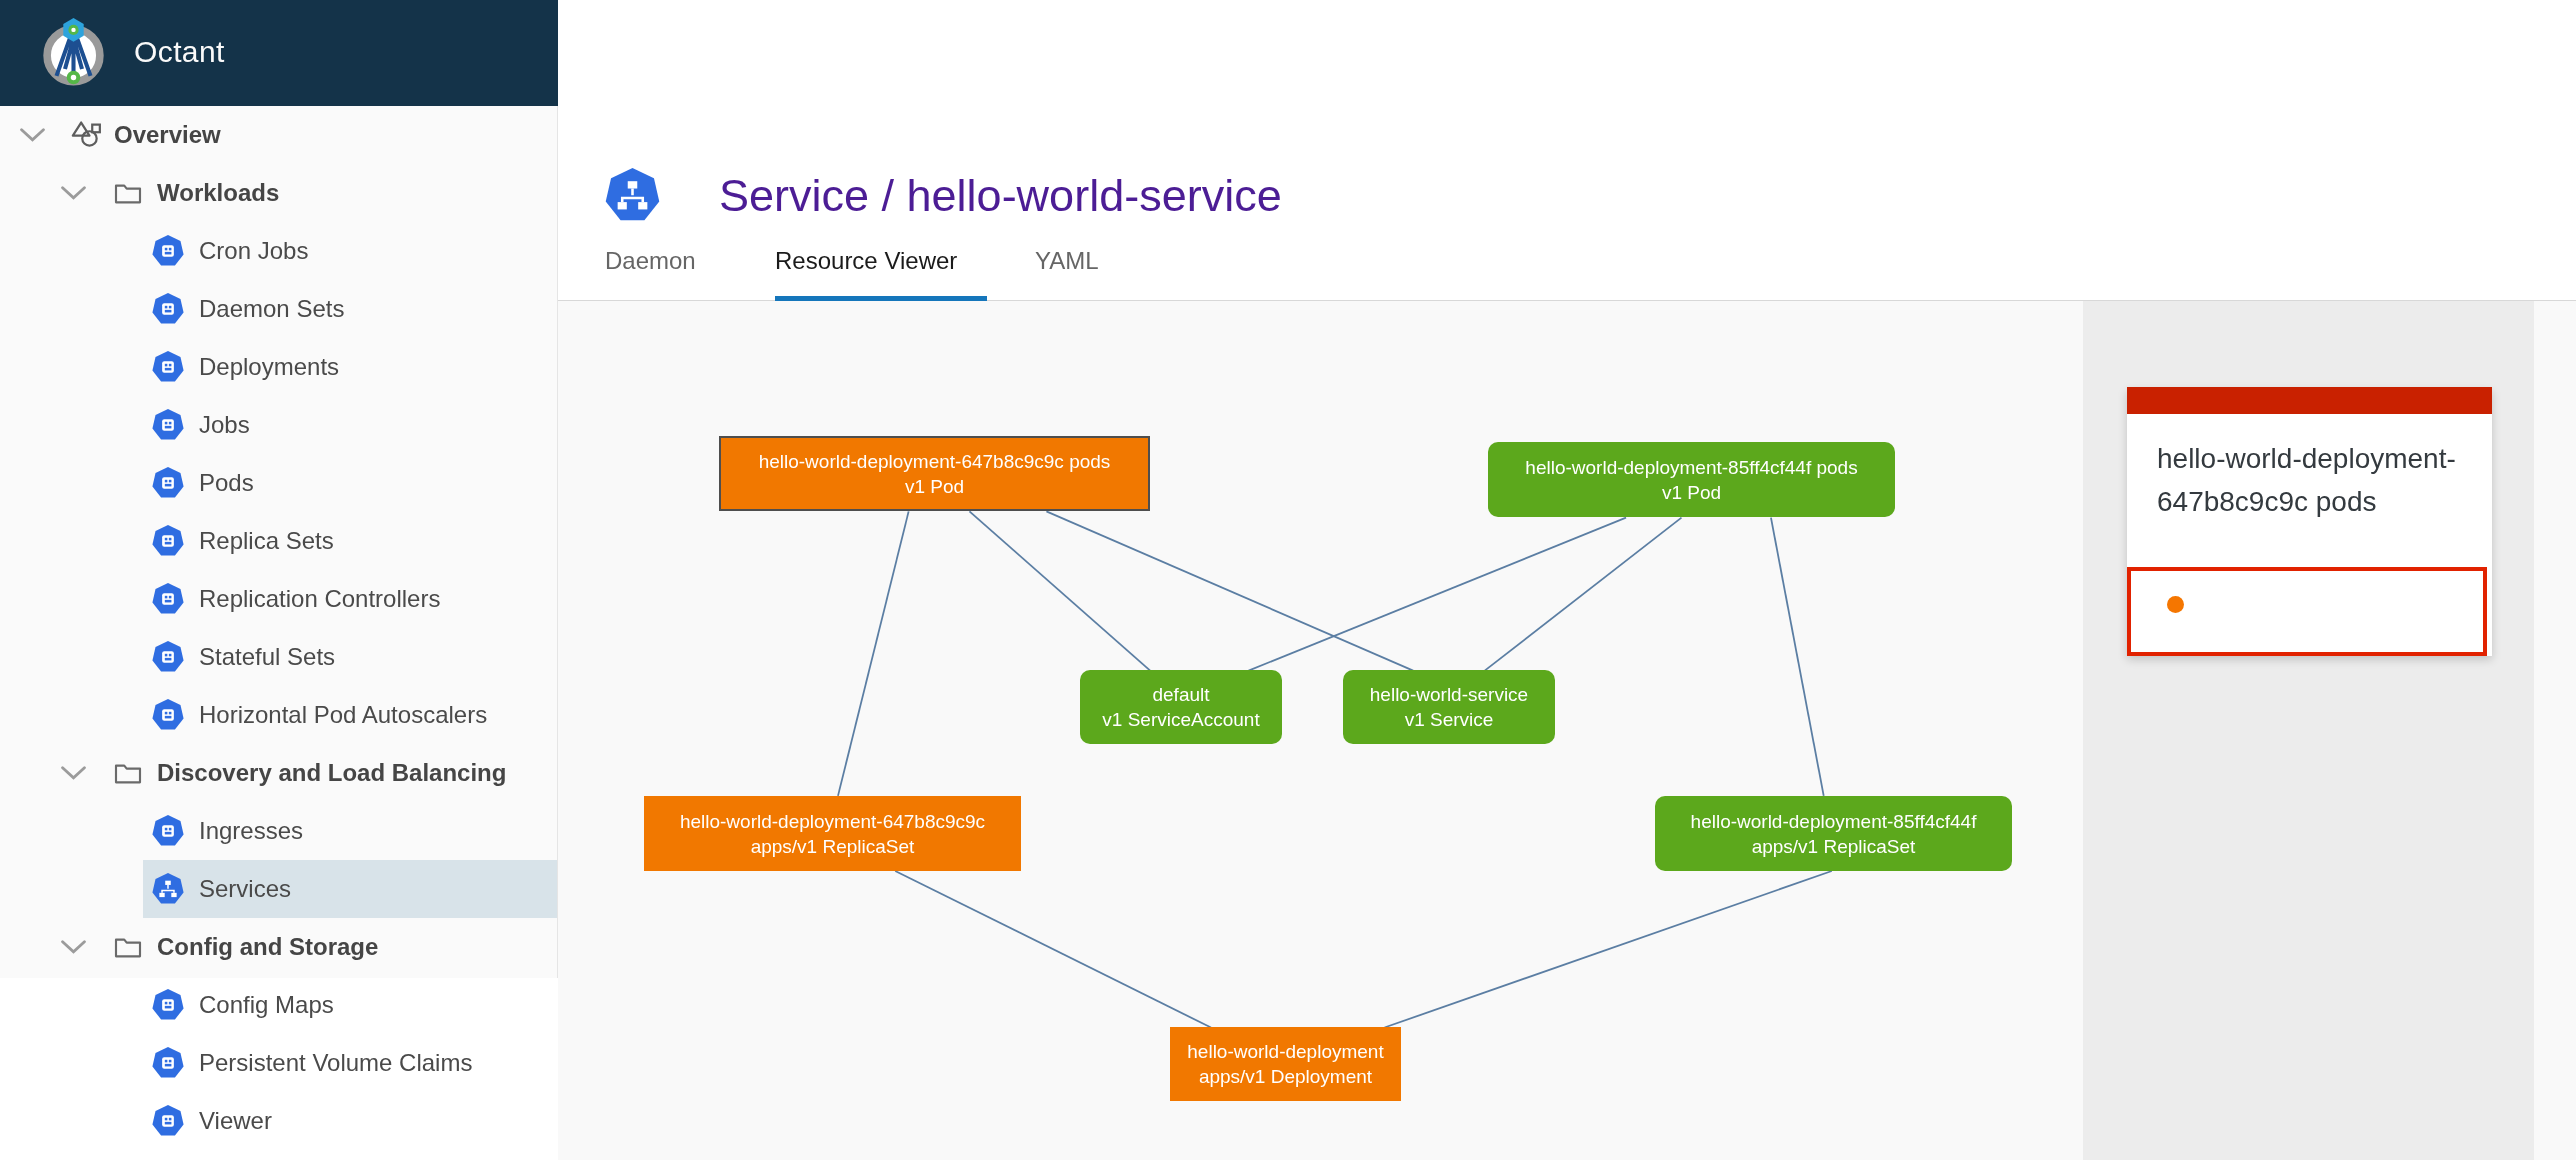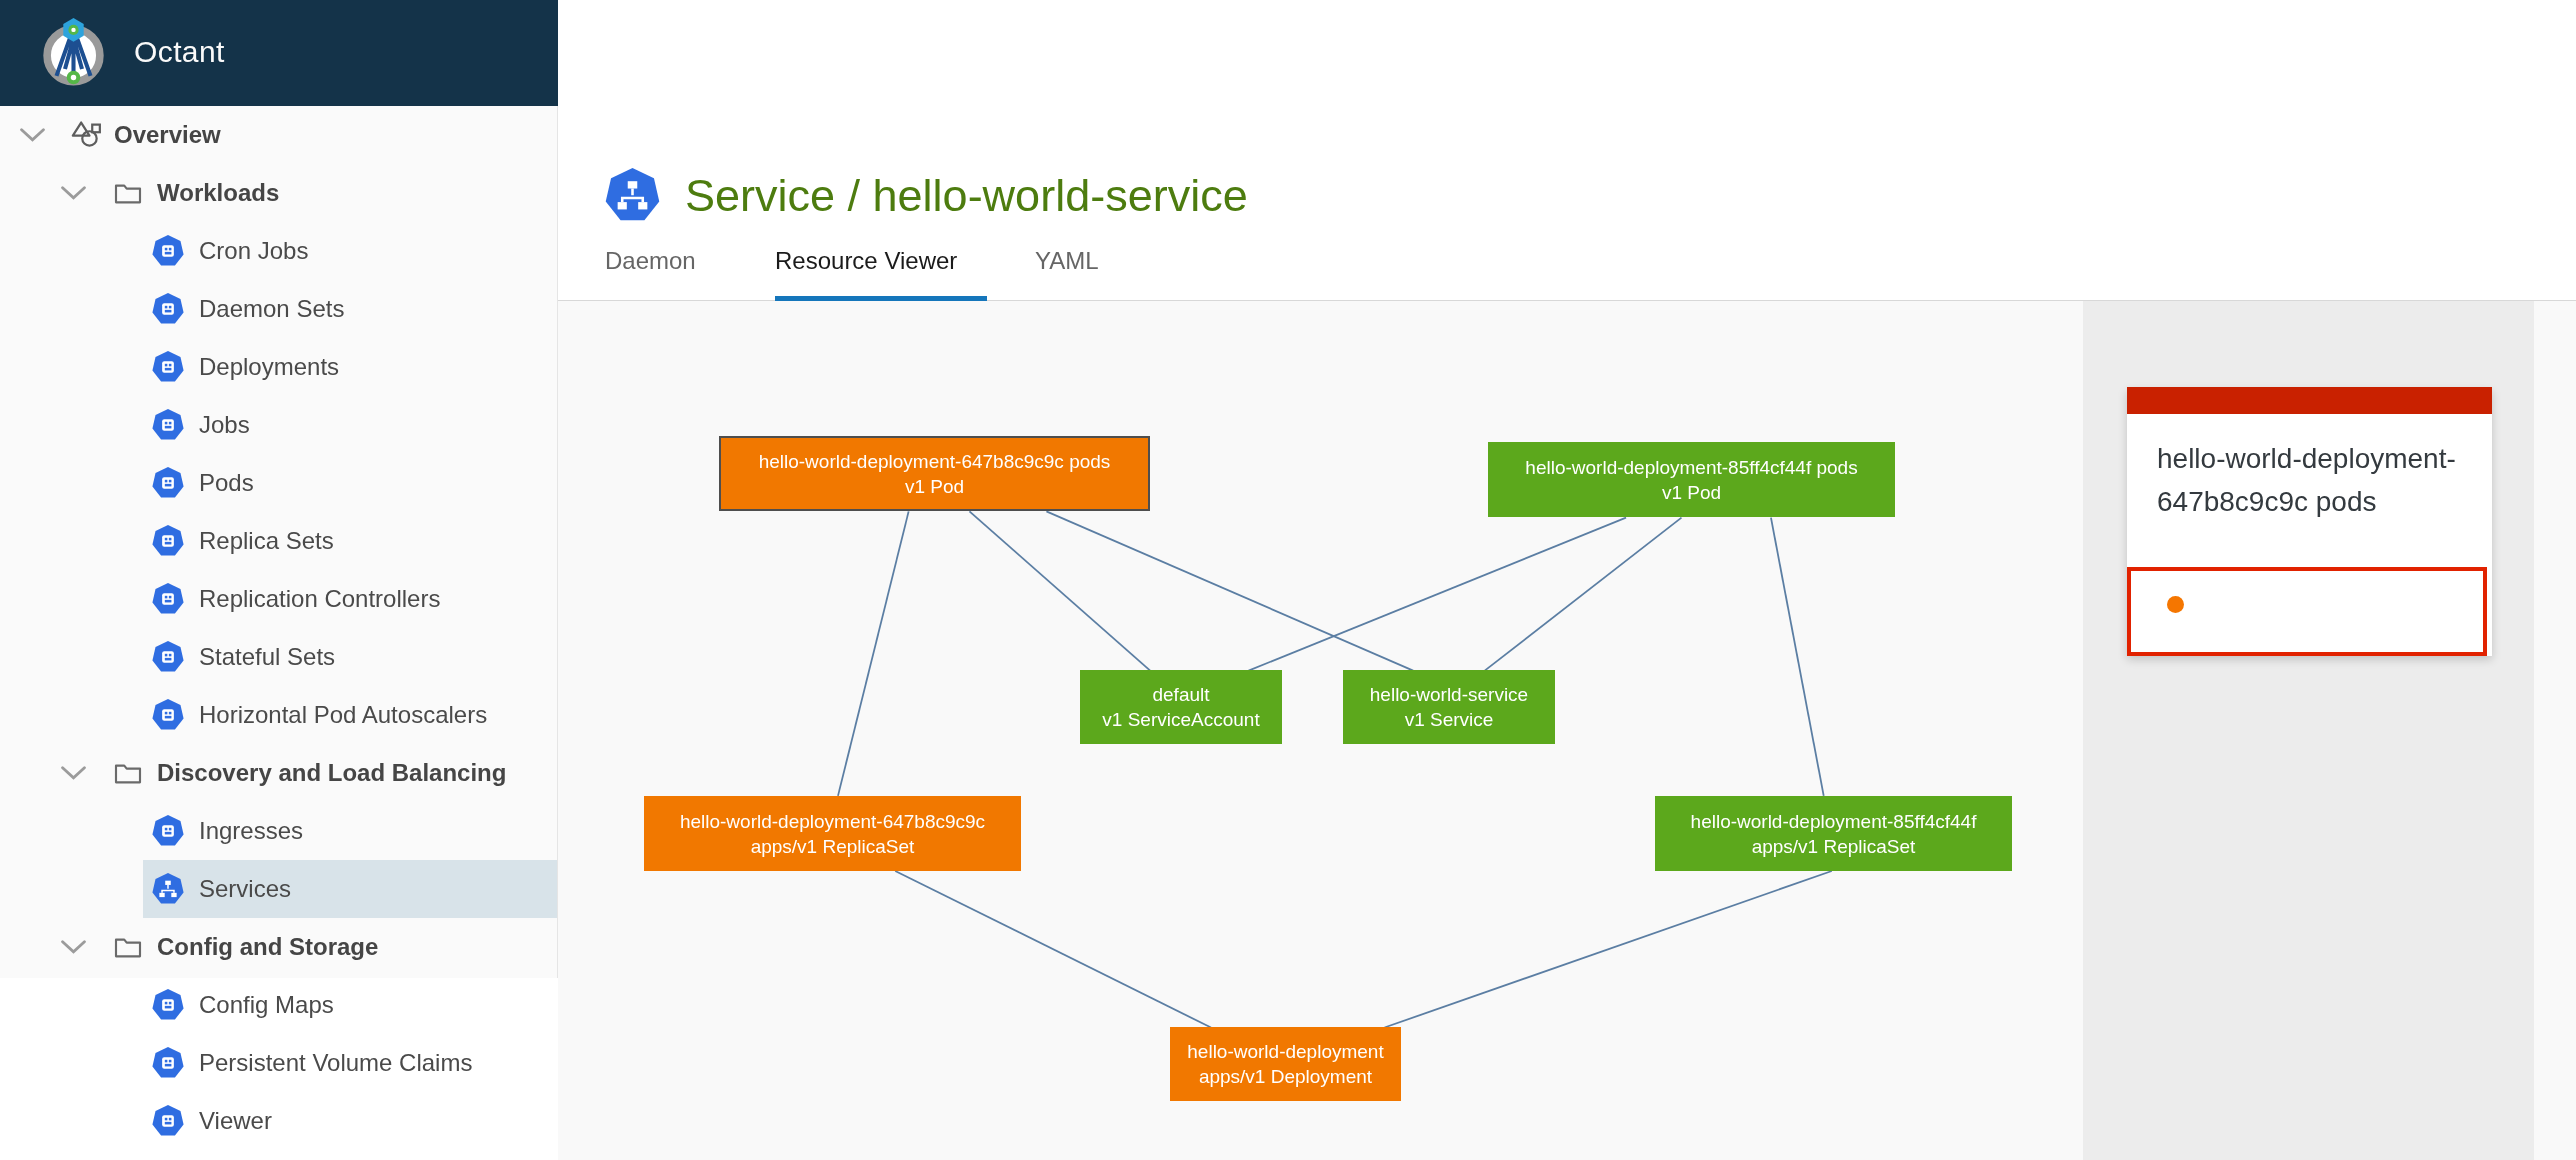--- a/index.html
+++ b/index.html
@@ -29,34 +29,34 @@
   .nav-label { color:#4a4a4a; font-size:24px; white-space:nowrap; }
   .nav-row.group0 .chev { left:19.7px; } .nav-row.group0 .gicon { position:absolute; left:68px; } .nav-row.group0 .nav-label { margin-left:114px; font-weight:bold; color:#454545; }
   .nav-row.group1 .chev { left:61px; } .nav-row.group1 .gicon { position:absolute; left:112px; } .nav-row.group1 .nav-label { margin-left:157px; font-weight:bold; color:#454545; }
   .nav-row.item .gicon { position:absolute; left:152px; } .nav-row.item .nav-label { margin-left:199px; }
   .nav-row.selected { background:linear-gradient(to right, rgba(0,0,0,0) 143px, #d8e3e9 143px); }
   .ic { display:block; }
 
   
   .main { position:absolute; left:558px; top:0; width:2018px; height:1160px; background:#ffffff; }
   .title-row { position:absolute; left:47px; top:168px; display:flex; align-items:center; gap:25px; }
-  .page-title { font-size:45px; color:#4d7c0f; }
+  .page-title { font-size:45px; color:#4c1d95;margin-left:34px; }
   .tabs { position:absolute; left:0; top:242px; width:2018px; height:59px; border-bottom:1.8px solid #d8d8d8; }
   .tab { position:absolute; top:5.4px; font-size:24px; color:#666666; cursor:pointer; }
   .tab.t0 { left:47px; }
   .tab.t1 { left:217px; color:#1b1b1b; }
   .tab.t2 { left:477px; }
   .tab-underline { position:absolute; left:217px; bottom:-1.8px; width:212px; height:6.3px; background:#1576bb; }
 
   
   .canvas { position:absolute; left:0; top:301px; width:2018px; height:860px; background:#f9f9f9; }
   .edges { position:absolute; left:0; top:0; }
   .gnode { position:absolute; display:flex; flex-direction:column; align-items:center; justify-content:center; color:#ffffff; font-size:19px; line-height:25px; text-align:center; cursor:pointer; }
   .gnode.orange { background:#f17800; }
-  .gnode.green { background:#5ca81c; }
+  .gnode.green { background:#5ca81c;border-radius:10px; }
   .gnode.sel { border:2.7px solid #4e4e4e; }
 
   
   .side-panel { position:absolute; left:1525px; top:301px; width:451px; height:860px; background:#ececec; }
   .obj-card { position:absolute; left:44px; top:86px; width:365px; height:269px; background:#ffffff; box-shadow:0 3.6px 9px rgba(0,0,0,.18); }
   .obj-card .bar { position:absolute; left:0; top:0; width:100%; height:27px; background:#c92100; }
   .obj-card .card-title { position:absolute; left:30px; top:50px; width:304px; font-size:28px; line-height:43px; color:#343a3f; word-wrap:break-word; }
   .status-box { position:absolute; left:0; right:5.4px; bottom:0; height:89px; border:4.5px solid #e12200; background:#ffffff; }
   .status-dot { position:absolute; left:36px; top:25px; width:17px; height:17px; border-radius:50%; background:#f57600; }
 </style>

